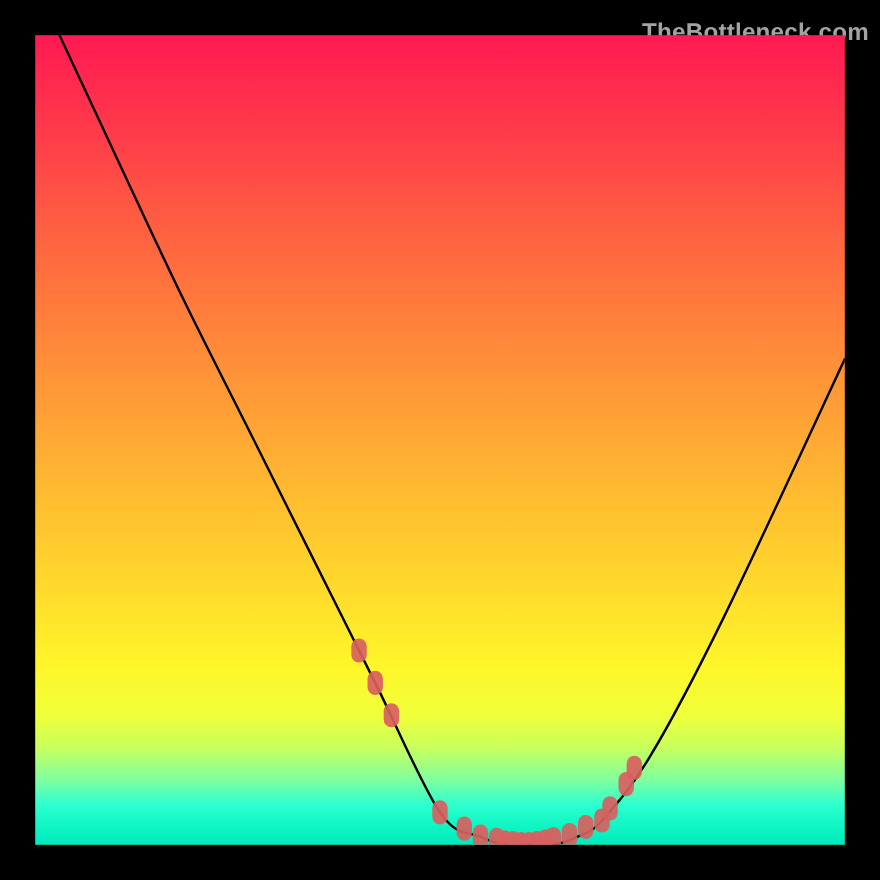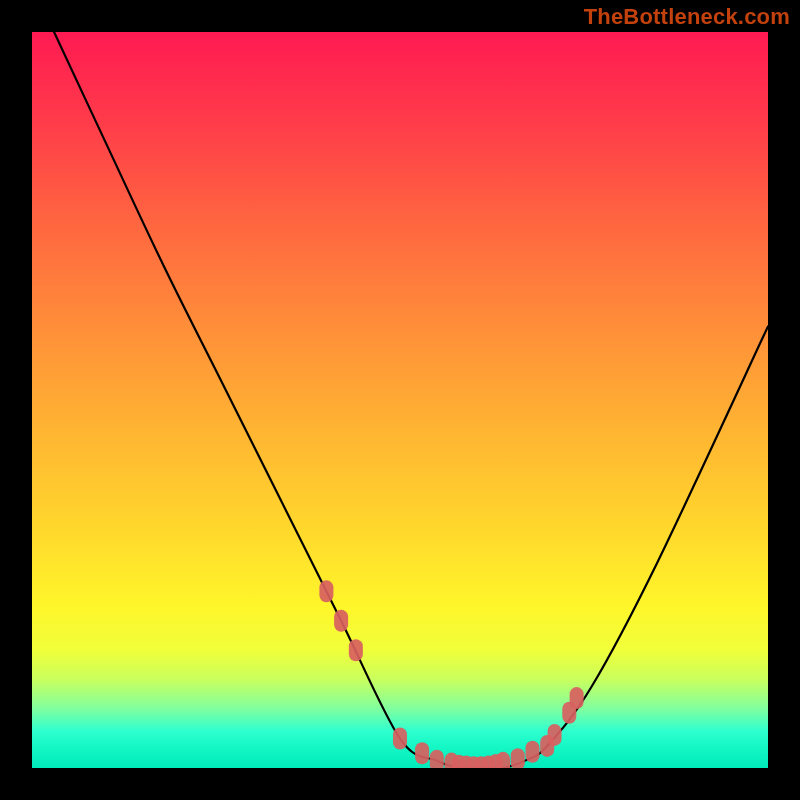--- a/index.html
+++ b/index.html
@@ -34,26 +34,26 @@
       #fff62a 78%,
       #f0ff3a 84%,
       #c8ff5e 88%,
       #7fffa0 92%,
       #2effd0 95%,
       #16f8c6 97%,
       #00eabb 100%);
   }
   .watermark {
     position: absolute;
-    top: 4px;
+    top: 16px;
     right: 10px;
     font-family: Arial, Helvetica, sans-serif;
     font-size: 22px;
     font-weight: bold;
-    color: #c2410c;
+    color: #a3a3a3;
     letter-spacing: 0.2px;
     user-select: none;
   }
   svg.curve {
     position: absolute;
     left: 0;
     top: 0;
     width: 736px;
     height: 736px;
   }

